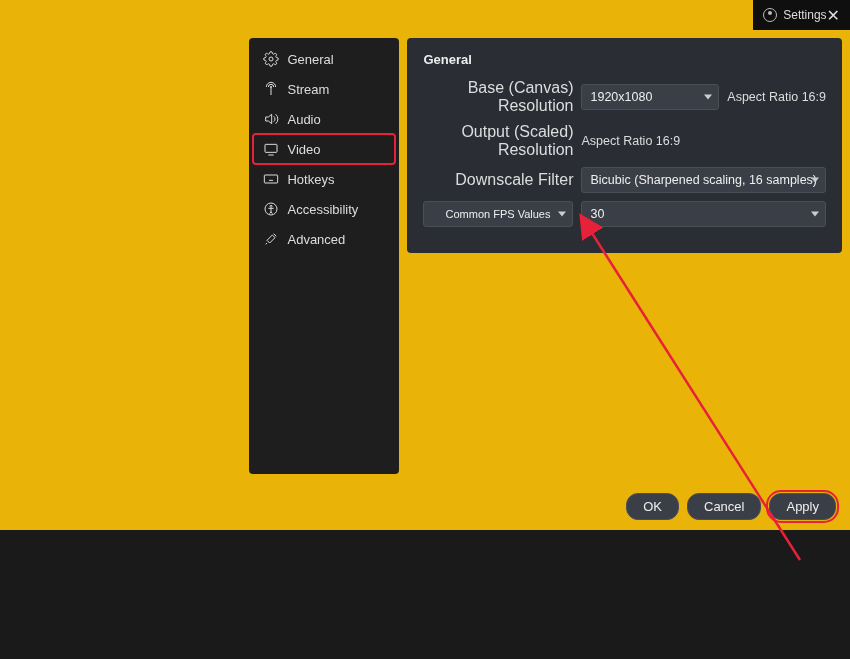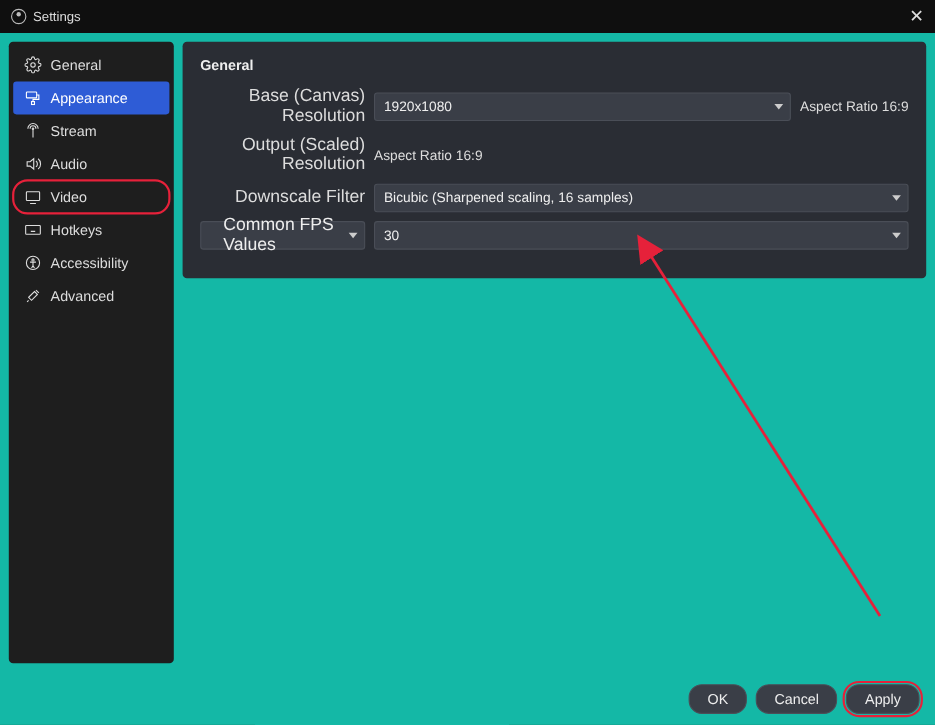--- a/index.html
+++ b/index.html
@@ -1,42 +1,42 @@
 <!DOCTYPE html>
 <html><head>
 <meta charset="utf-8">
 <style>
   * { box-sizing: border-box; margin: 0; padding: 0; font-family: -apple-system, "Segoe UI", Arial, sans-serif; }
   body { background: #1a1a1a; width: 850px; height: 659px; overflow: hidden; color: #d8d8d8; font-size: 13px; }
-  .window { width: 850px; height: 659px; background: #14b8a6; display: flex; flex-direction: column; }
+  .window { width: 850px; height: 530px; background: #eab308; display: flex; flex-direction: column; align-items: flex-end; }
   .titlebar { height: 30px; background: #0f0f0f; display: flex; align-items: center; padding: 0 10px; justify-content: space-between; }
   .titlebar-left { display: flex; align-items: center; gap: 6px; }
   .app-icon { width: 14px; height: 14px; border: 1.5px solid #bbb; border-radius: 50%; position: relative; }
   .app-icon::after { content:""; position:absolute; width:4px; height:4px; background:#bbb; border-radius:50%; top:2px; left:4px; }
   .titlebar-title { font-size: 12px; color: #ddd; }
   .close-x { font-size: 16px; color: #ddd; cursor: pointer; font-family: Arial; }
   .body-area { flex: 1; display: flex; padding: 8px; gap: 8px; }
   .sidebar { width: 150px; background: #1e1e1e; border-radius: 4px; padding: 6px 4px; display: flex; flex-direction: column; gap: 0; }
   .sidebar-item { display: flex; align-items: center; gap: 8px; padding: 7px 10px; border-radius: 3px; cursor: pointer; color: #ddd; font-size: 13px; }
   .sidebar-item.selected { background: #2e5cd6; color: #fff; }
-  .sidebar-item.highlight-red { outline: 2px solid #e6213a; outline-offset: -1px; border-radius: 13px; }
+  .sidebar-item.highlight-red { outline: 2px solid #e6213a; outline-offset: -1px; }
   .sb-icon { width: 16px; height: 16px; display:flex; align-items:center; justify-content:center; }
   .sb-icon svg { width:16px; height:16px; stroke:#ddd; fill:none; stroke-width:1.5; }
   .sidebar-item.selected .sb-icon svg { stroke:#fff; }
   .main { flex: 1; display: flex; flex-direction: column; }
   .panel { background: #2a2d34; border-radius: 4px; padding: 14px 16px 18px 16px; }
   .section-title { font-weight: bold; color: #eee; font-size: 13px; margin-bottom: 12px; }
   .form-row { display: flex; align-items: center; gap: 8px; margin-bottom: 8px; }
   .label-col { width: 150px; text-align: right; font-size: 16px; color: #ddd; }
   .select { flex: 1; background: #3a3e47; border: 1px solid #4a4e57; border-radius: 3px; height: 26px; display:flex; align-items:center; padding:0 8px; position:relative; color:#eee; font-size:12.5px; cursor:pointer; }
   .select.focused { border: 1px solid #3d6fe8; background:#2f3340; }
   .select .caret { position:absolute; right:6px; top:50%; transform:translateY(-50%); width:0; height:0; border-left:4px solid transparent; border-right:4px solid transparent; border-top:5px solid #ccc; }
   .aspect { font-size:12.5px; color:#ddd; white-space:nowrap; }
   .aspect b { font-weight:normal; }
-  .fps-label-select { width:150px; background:#3a3e47; border:1px solid #4a4e57; border-radius:3px; height:26px; display:flex; align-items:center; justify-content:flex-end; padding:0 22px 0 20px; position:relative; font-size:16px; color:#eee; cursor:pointer; }
+  .fps-label-select { width:150px; background:#3a3e47; border:1px solid #4a4e57; border-radius:3px; height:26px; display:flex; align-items:center; justify-content:flex-end; padding:0 22px 0 8px; position:relative; font-size:11px; color:#eee; cursor:pointer; }
   .fps-label-select .caret { position:absolute; right:6px; top:50%; transform:translateY(-50%); width:0; height:0; border-left:4px solid transparent; border-right:4px solid transparent; border-top:5px solid #ccc; }
   .text-cursor::after { content:""; display:inline-block; width:1px; height:14px; background:#eee; margin-left:1px; vertical-align:middle; }
   .arrow-overlay { position: fixed; left: 0; top: 0; pointer-events: none; }
   .footer { height: 48px; display:flex; align-items:center; justify-content:flex-end; gap:8px; padding: 0 14px; }
   .btn { background:#3a3e47; border:1px solid #4a4e57; color:#eee; font-size:13px; padding:5px 16px; border-radius:12px; cursor:pointer; }
   .btn.highlight-red { outline: 2px solid #e6213a; outline-offset: 1px; }
 </style>
 </head>
 <body>
 
@@ -55,30 +55,20 @@
       <div class="sidebar-item">
         <span class="sb-icon">
             <svg viewBox="0 0 24 24">
               <circle cx="12" cy="12" r="3"></circle>
               <path d="M19.4 15a1.7 1.7 0 0 0 .34 1.87l.06.06a2 2 0 1 1-2.83 2.83l-.06-.06a1.7 1.7 0 0 0-1.87-.34 1.7 1.7 0 0 0-1 1.56V21a2 2 0 0 1-4 0v-.09a1.7 1.7 0 0 0-1-1.56 1.7 1.7 0 0 0-1.87.34l-.06.06a2 2 0 1 1-2.83-2.83l.06-.06A1.7 1.7 0 0 0 4.6 15a1.7 1.7 0 0 0-1.56-1H3a2 2 0 0 1 0-4h.09A1.7 1.7 0 0 0 4.6 9a1.7 1.7 0 0 0-.34-1.87l-.06-.06A2 2 0 1 1 7 4.24l.06.06A1.7 1.7 0 0 0 9 4.6a1.7 1.7 0 0 0 1-1.56V3a2 2 0 0 1 4 0v.09c0 .67.4 1.27 1 1.51a1.7 1.7 0 0 0 1.87-.34l.06-.06a2 2 0 1 1 2.83 2.83l-.06.06c-.46.46-.6 1.15-.34 1.87.24.6.84 1 1.51 1H21a2 2 0 0 1 0 4h-.09c-.67 0-1.27.4-1.51 1z"></path>
             </svg>
           </span>
         <span>General</span>
       </div>
 
-      <div class="sidebar-item selected">
-        <span class="sb-icon">
-            <svg viewBox="0 0 24 24">
-              <rect x="3" y="4" width="14" height="8" rx="1"></rect>
-              <path d="M17 8h3v6h-8v3"></path>
-              <rect x="10" y="17" width="4" height="4"></rect>
-            </svg>
-          </span>
-        <span>Appearance</span>
-      </div>
 
       <div class="sidebar-item">
         <span class="sb-icon">
             <svg viewBox="0 0 24 24">
               <path d="M5 9a7 7 0 0 1 14 0"></path>
               <path d="M8 9a4 4 0 0 1 8 0"></path>
               <circle cx="12" cy="9" r="1"></circle>
               <path d="M12 10v11"></path>
             </svg>
           </span>

